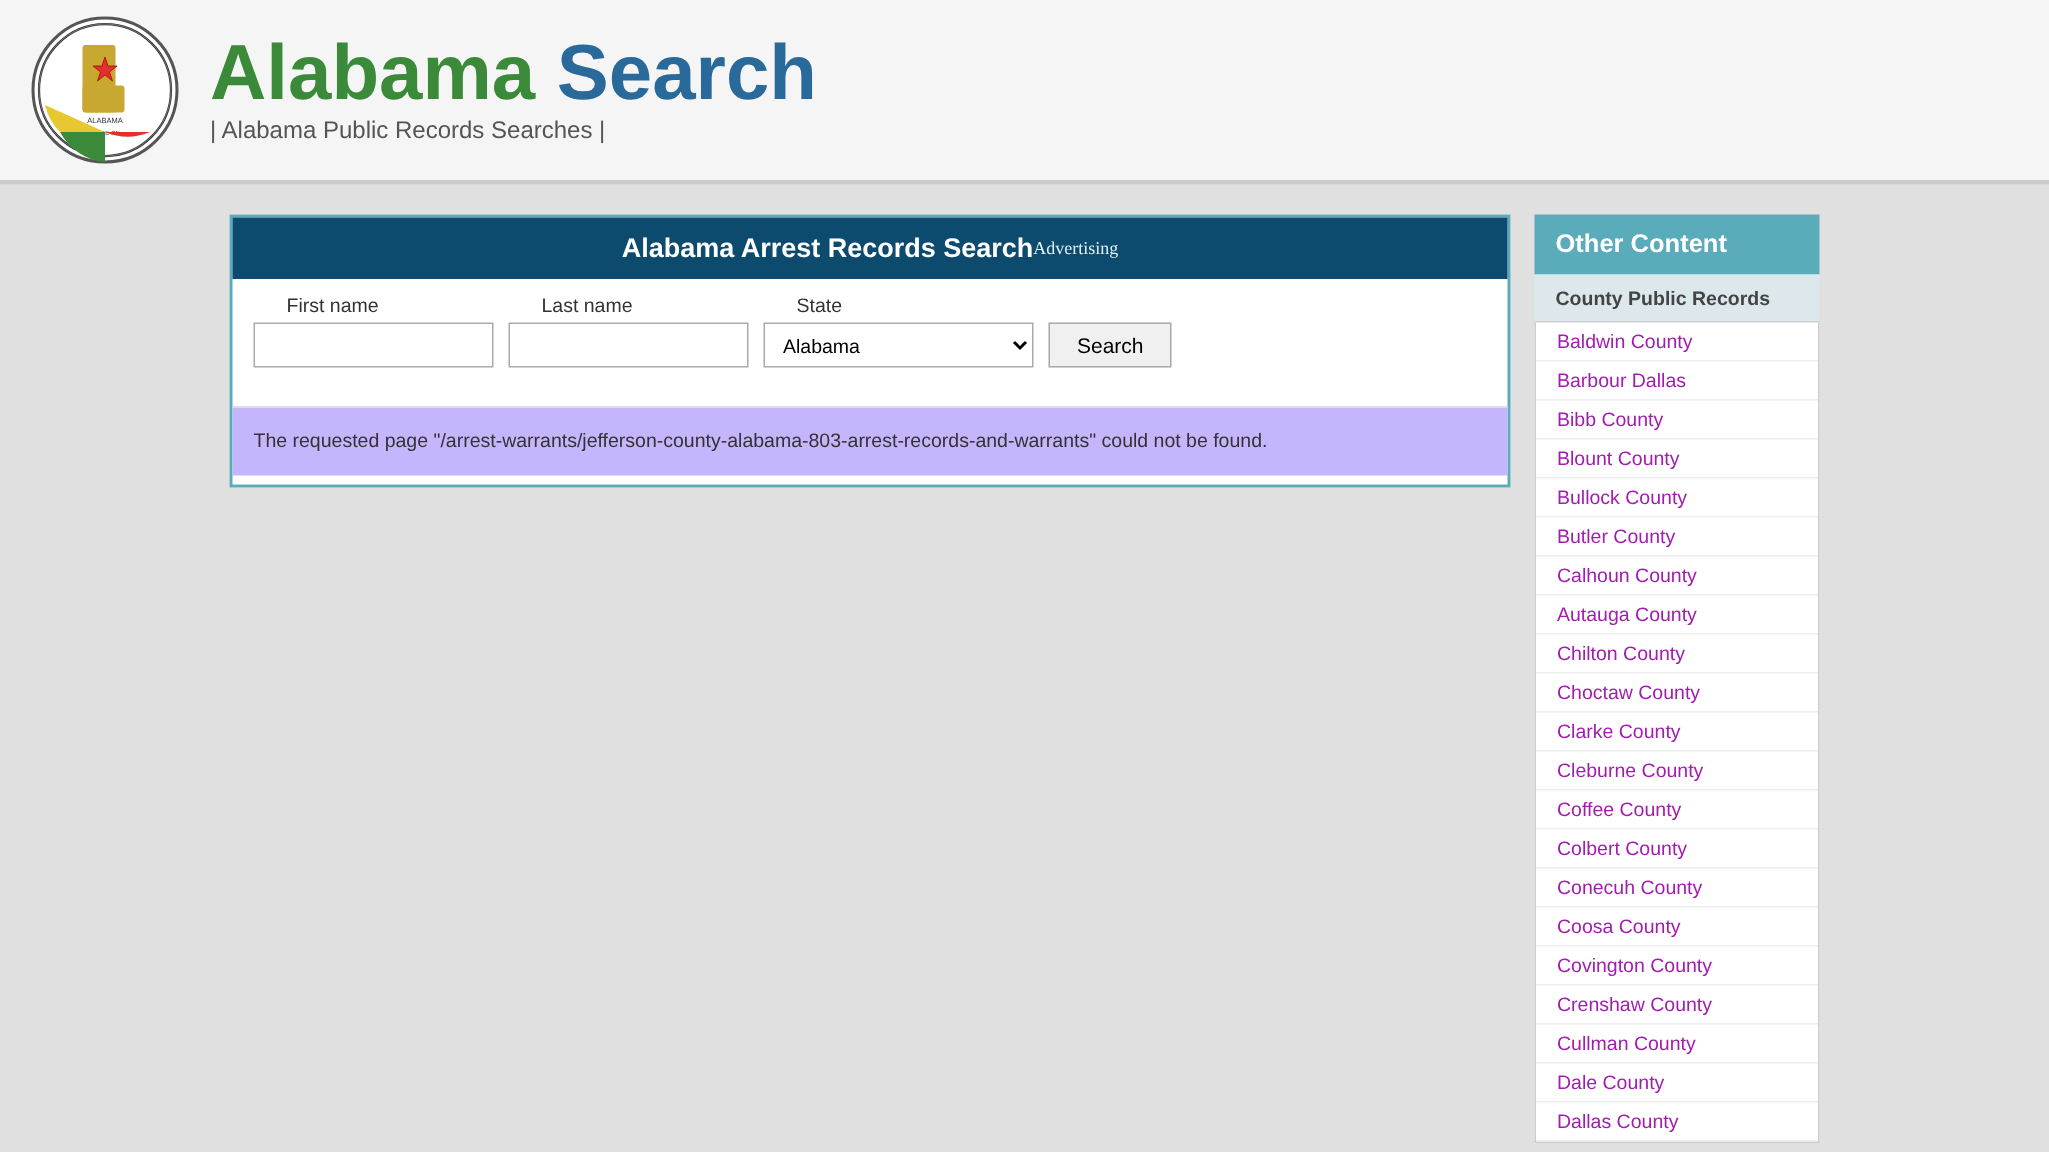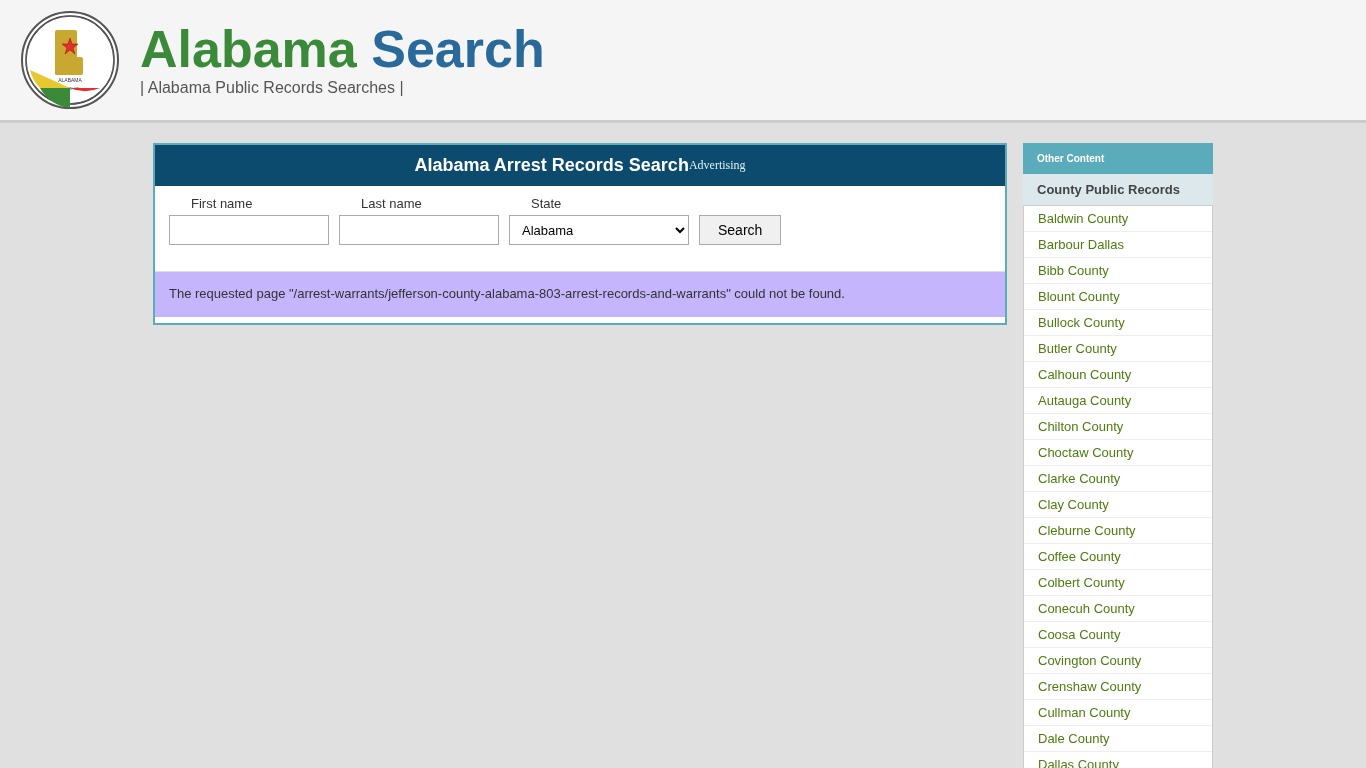--- a/index.html
+++ b/index.html
@@ -129,41 +129,41 @@
     }
 
     
     #right-sidebar {
       width: 190px;
     }
     #other-content-header {
       background: #5aacbb;
       color: #fff;
       padding: 10px 14px;
-      font-size: 10px;
+      font-size: 17px;
       font-weight: bold;
     }
     #county-public-records-header {
       background: #dce8ec;
       color: #444;
       padding: 8px 14px;
       font-size: 13px;
       font-weight: bold;
       border-bottom: 1px solid #ccc;
     }
     #county-list {
       background: #fff;
       border: 1px solid #ccc;
       border-top: none;
     }
     .county-link {
       display: block;
       padding: 5px 14px;
       font-size: 13px;
-      color: #4d7c0f;
+      color: #a21caf;
       text-decoration: none;
       border-bottom: 1px solid #eee;
       cursor: pointer;
     }
   </style>
 </head>
 <body>
 
 <div id="header">
 
@@ -243,21 +243,20 @@
         <a class="county-link" href="#">Barbour Dallas</a>
         <a class="county-link" href="#">Bibb County</a>
         <a class="county-link" href="#">Blount County</a>
         <a class="county-link" href="#">Bullock County</a>
         <a class="county-link" href="#">Butler County</a>
         <a class="county-link" href="#">Calhoun County</a>
         <a class="county-link" href="#">Autauga County</a>
         <a class="county-link" href="#">Chilton County</a>
         <a class="county-link" href="#">Choctaw County</a>
         <a class="county-link" href="#">Clarke County</a>
-        <a class="county-link" href="#">Clay County</a>
         <a class="county-link" href="#">Cleburne County</a>
         <a class="county-link" href="#">Coffee County</a>
         <a class="county-link" href="#">Colbert County</a>
         <a class="county-link" href="#">Conecuh County</a>
         <a class="county-link" href="#">Coosa County</a>
         <a class="county-link" href="#">Covington County</a>
         <a class="county-link" href="#">Crenshaw County</a>
         <a class="county-link" href="#">Cullman County</a>
         <a class="county-link" href="#">Dale County</a>
         <a class="county-link" href="#">Dallas County</a>

